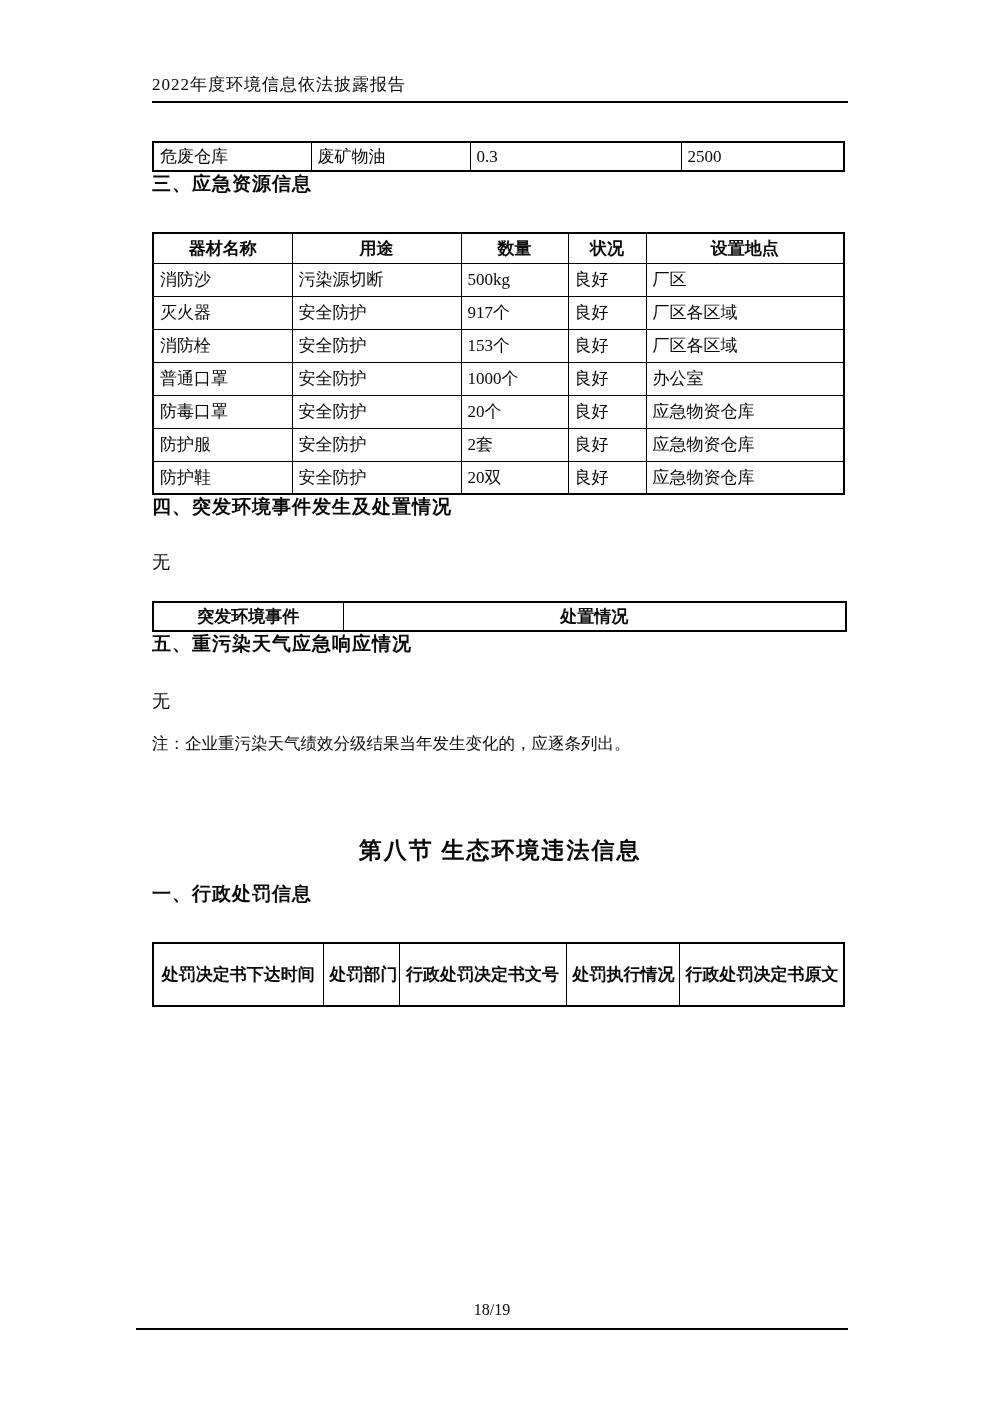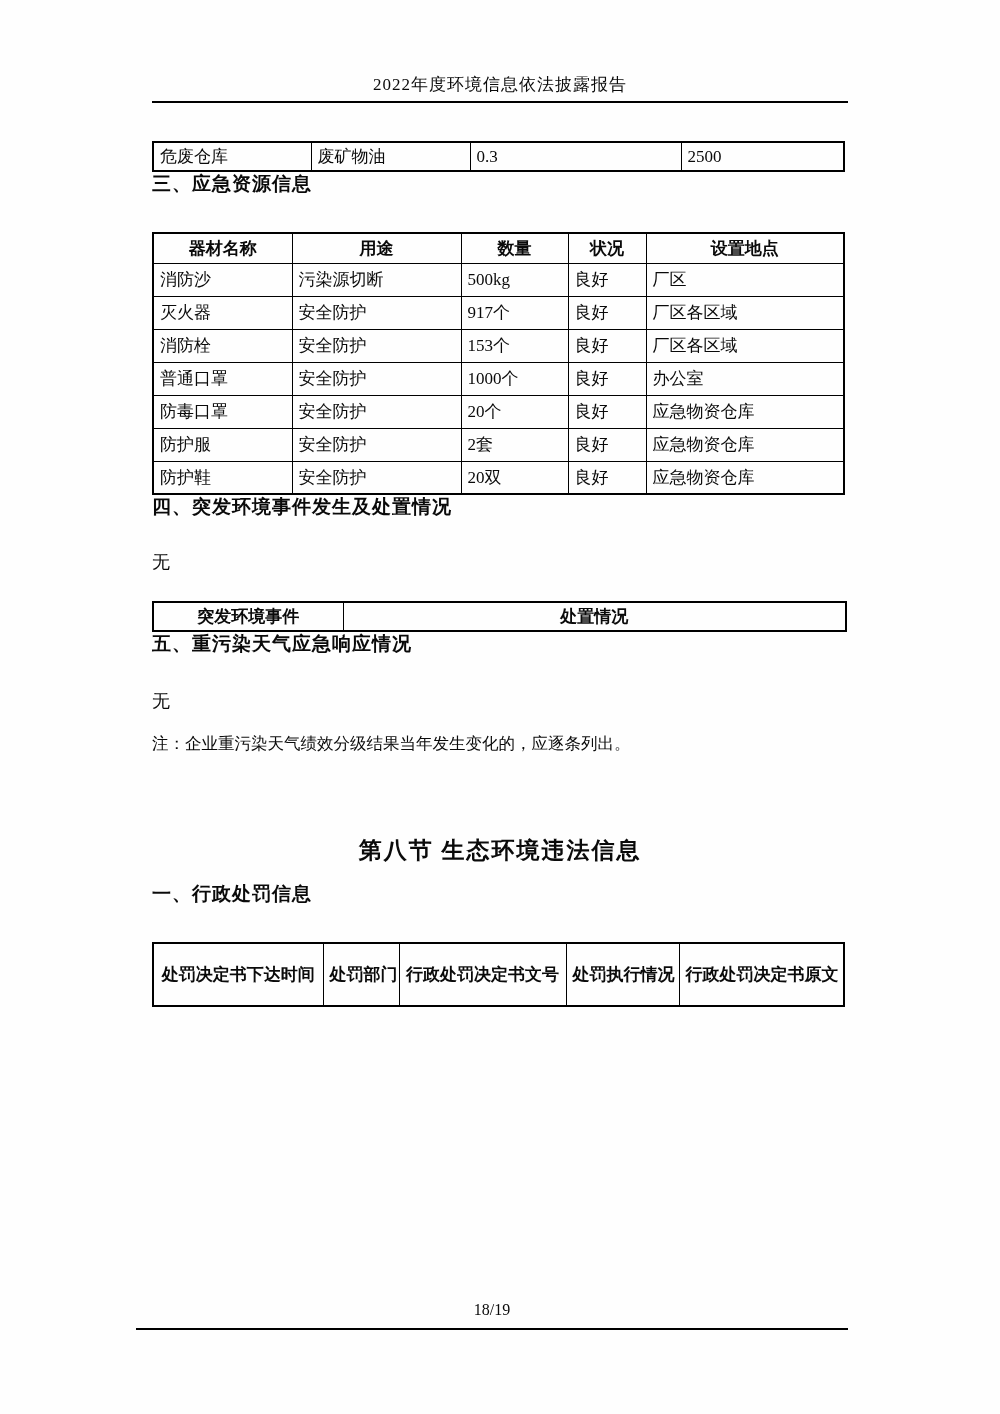--- a/index.html
+++ b/index.html
@@ -16,21 +16,20 @@
   }
   .content { padding: 0 152px; }
 
   
   .doc-header {
     padding-top: 74px;
     padding-bottom: 5px;
     border-bottom: 2.5px solid #000;
   }
   .doc-header .title {
-    text-align: center;
     font-size: 17px;
     line-height: 22px;
     letter-spacing: 1px;
   }
 
   
   table.tbl {
     border-collapse: collapse;
     width: 693px;
     table-layout: fixed;

